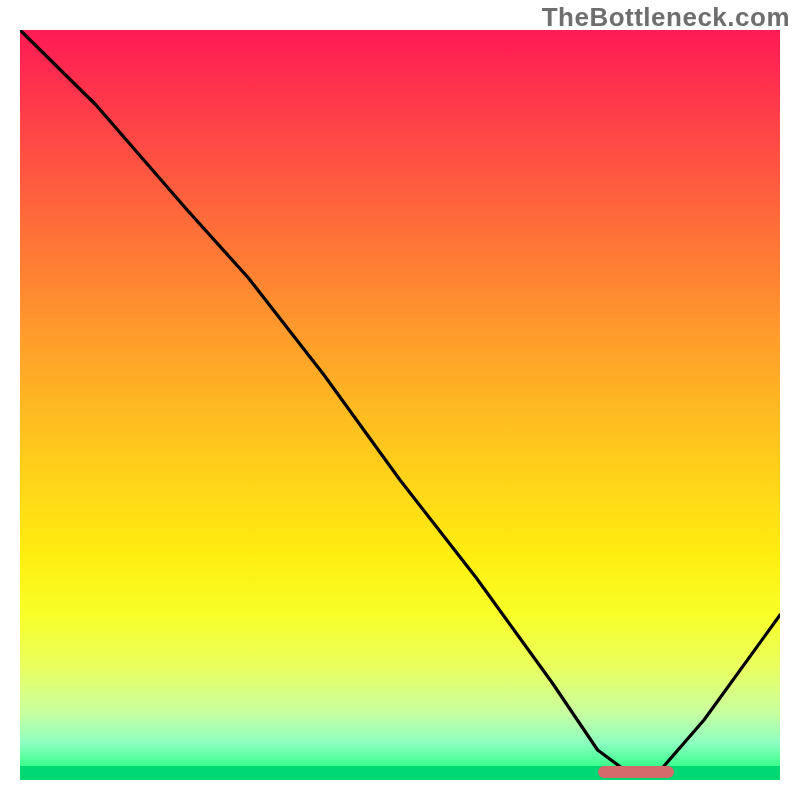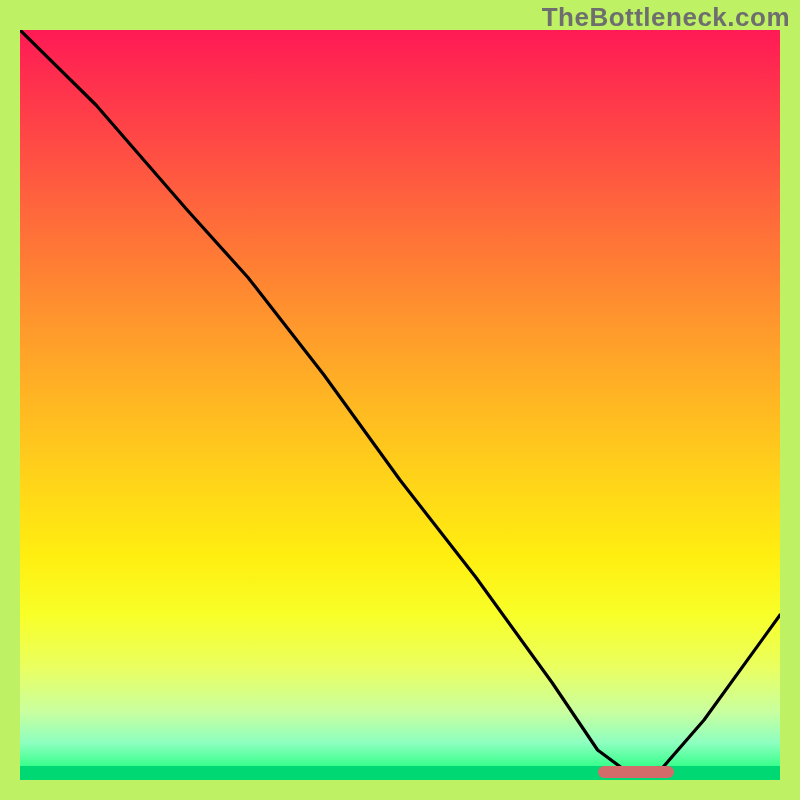--- a/index.html
+++ b/index.html
@@ -1,21 +1,21 @@
 <!DOCTYPE html>
 <html><head>
 <meta charset="utf-8">
 <style>
   * { margin: 0; padding: 0; box-sizing: border-box; }
   html, body { width: 800px; height: 800px; overflow: hidden; background: #000; }
   .frame {
     position: relative;
     width: 800px;
     height: 800px;
-    background: #bef264;
+    background: #ffffff;
   }
   .watermark {
     position: absolute;
     top: 2px;
     right: 10px;
     font-family: Arial, Helvetica, sans-serif;
     font-size: 26px;
     font-weight: 600;
     color: #6e6e6e;
     letter-spacing: 0.5px;

